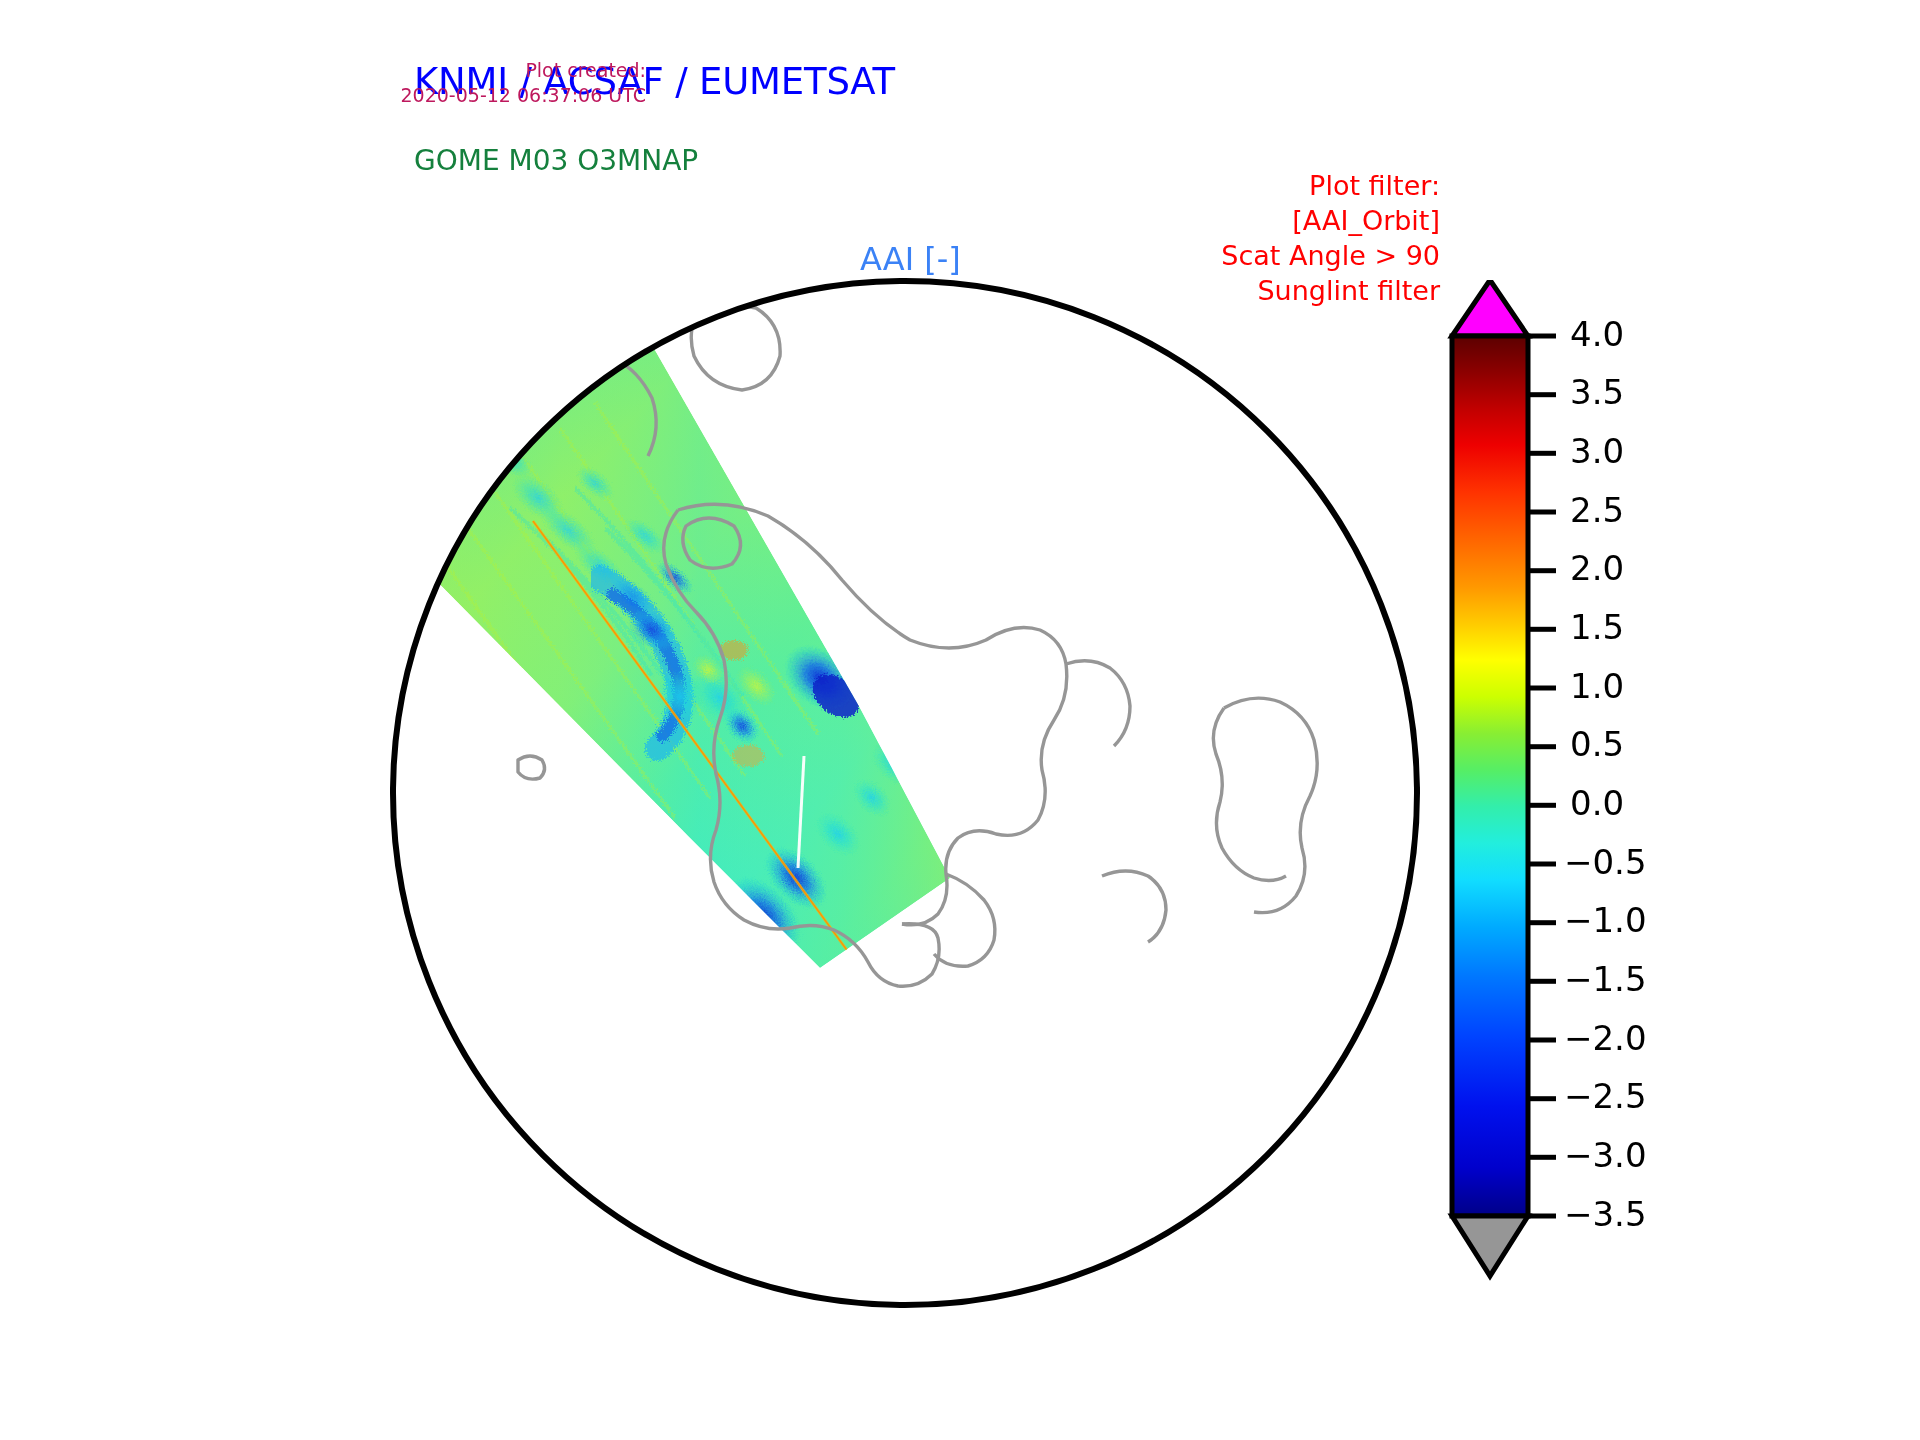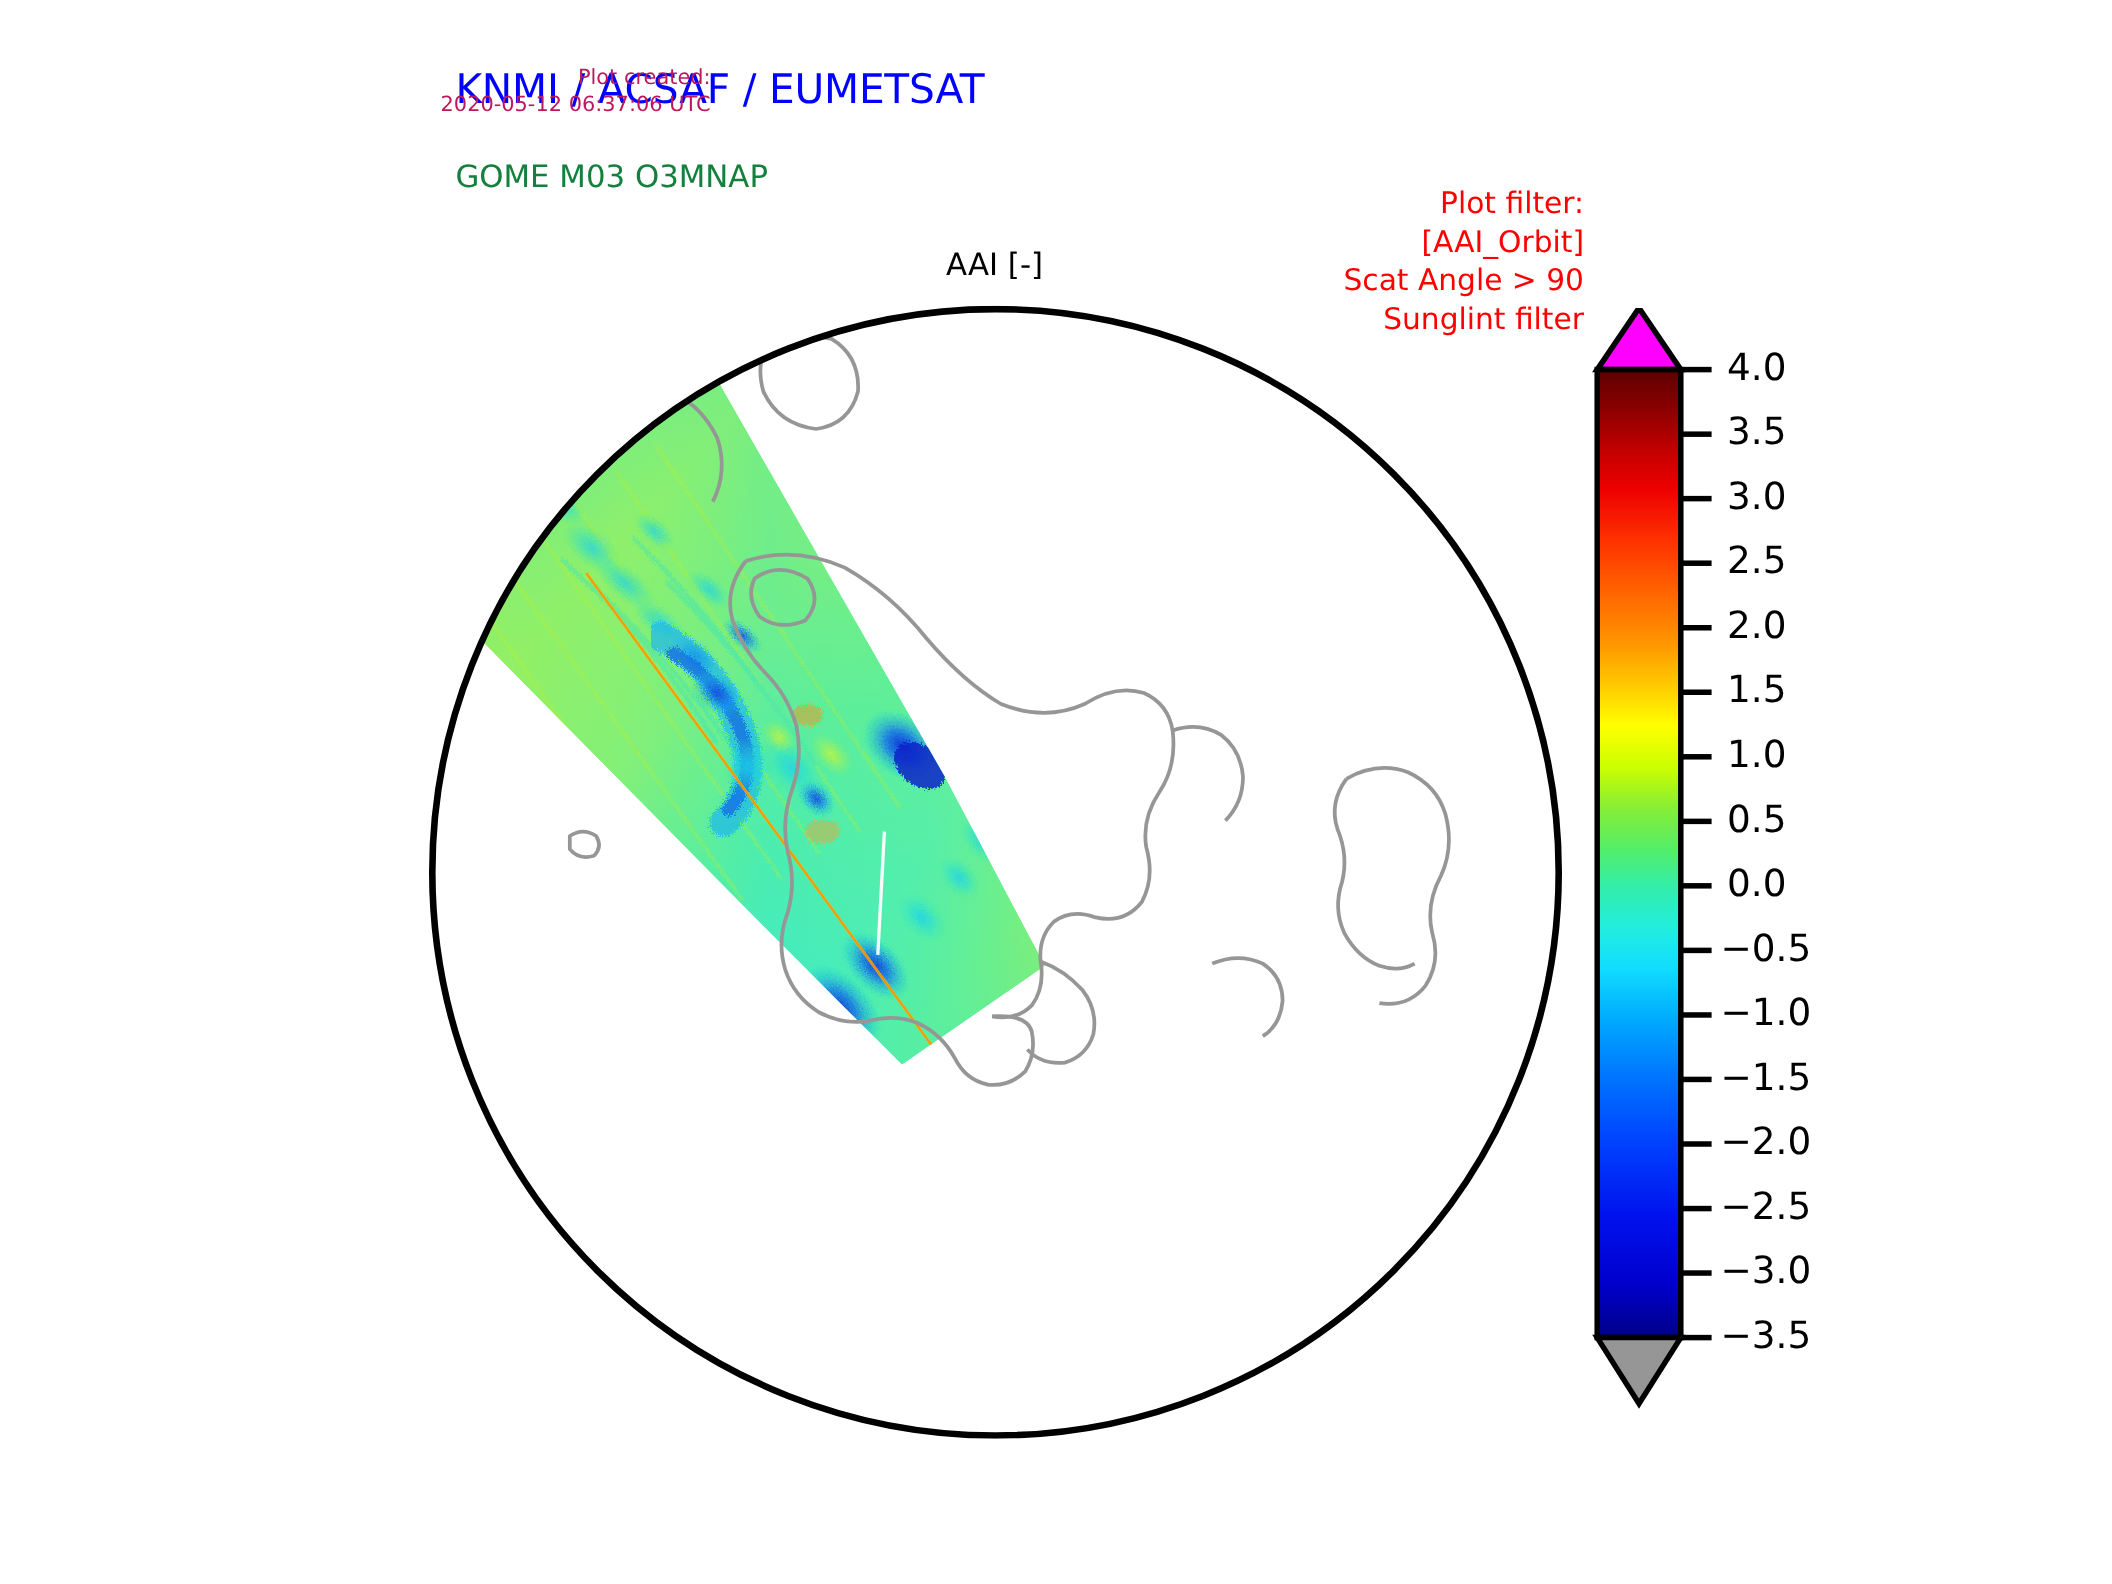--- a/index.html
+++ b/index.html
@@ -50,23 +50,23 @@
     top: 142px;
     font-size: 28px;
     color: #15803d;
     line-height: 1.33;
   }
   .dataset-block div { white-space: nowrap; }
 
   .var-label {
     position: absolute;
     left: 860px;
-    top: 224px;
-    font-size: 28px;
-    color: #000000;
+    top: 240px;
+    font-size: 32px;
+    color: #3b82f6;
     white-space: nowrap;
   }
 
   .filter-block {
     position: absolute;
     left: 1190px;
     top: 168px;
     width: 250px;
     text-align: right;
     font-size: 27px;

